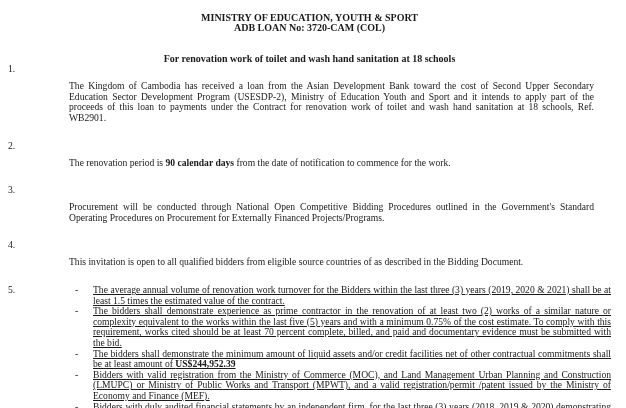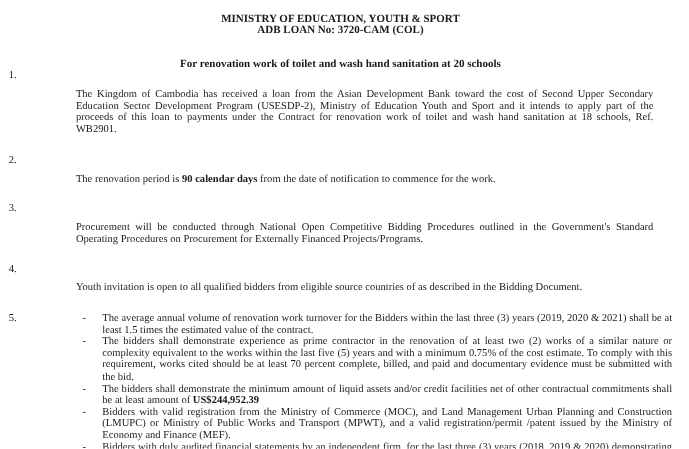--- a/index.html
+++ b/index.html
@@ -13,33 +13,33 @@
     .page { position: relative; padding: 13px 15px 0 8px; }
     .center { text-align: center; font-weight: bold; }
     .hdr { font-size: 10px; line-height: 10.4px; }
     .gap { height: 10px; }
     .item { display: flex; }
     .num { width: 44px; flex: 0 0 44px; }
     .body { flex: 1; text-align: justify; }
     .body p { margin: 17px; }
     .bullet { display: flex; }
     .dash { width: 18px; flex: 0 0 18px; padding-left: 23px; }
-    .btext { flex: 1; text-align: justify; }
+    .btext { flex: 1; text-align: justify; text-decoration: underline; }
     .bullets { margin-left: -41px; padding-left: 41px; }
     b { font-weight: bold; }
   </style>
 </head>
 <body>
 
 <div class="page">
   <div class="center hdr">MINISTRY OF EDUCATION, YOUTH &amp; SPORT</div>
   <div class="center hdr">ADB LOAN No: 3720-CAM (COL)</div>
   <div class="gap"></div>
   <div class="gap"></div>
-  <div class="center hdr">For renovation work of toilet and wash hand sanitation at 20 schools</div>
+  <div class="center hdr">For renovation work of toilet and wash hand sanitation at 18 schools</div>
 
   <div class="item">
     <div class="num">1.</div>
     <div class="body">
         <p>The Kingdom of Cambodia has received a loan from the Asian Development Bank toward the cost of Second Upper Secondary Education Sector Development Program (USESDP-2), Ministry of Education Youth and Sport and it intends to apply part of the proceeds of this loan to payments under the Contract for renovation work of toilet and wash hand sanitation at 18 schools, Ref. WB2901.</p>
       </div>
   </div>
 
   <div class="item">
     <div class="num">2.</div>
@@ -51,21 +51,21 @@
   <div class="item">
     <div class="num">3.</div>
     <div class="body">
         <p>Procurement will be conducted through National Open Competitive Bidding Procedures outlined in the Government's Standard Operating Procedures on Procurement for Externally Financed Projects/Programs.</p>
       </div>
   </div>
 
   <div class="item">
     <div class="num">4.</div>
     <div class="body">
-        <p>Youth invitation is open to all qualified bidders from eligible source countries of as described in the Bidding Document.</p>
+        <p>This invitation is open to all qualified bidders from eligible source countries of as described in the Bidding Document.</p>
       </div>
   </div>
 
   <div class="item">
     <div class="num">5.</div>
     <div class="body">
       <div class="bullets">
         <div class="bullet">
           <div class="dash">-</div>
           <div class="btext">The average annual volume of renovation work turnover for the Bidders within the last three (3) years (2019, 2020 &amp; 2021) shall be at least 1.5 times the estimated value of the contract.</div>

